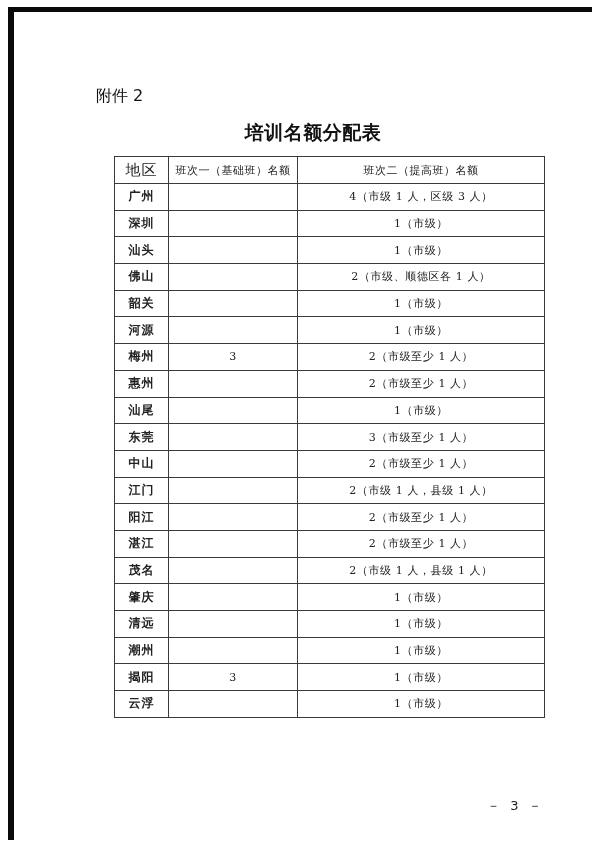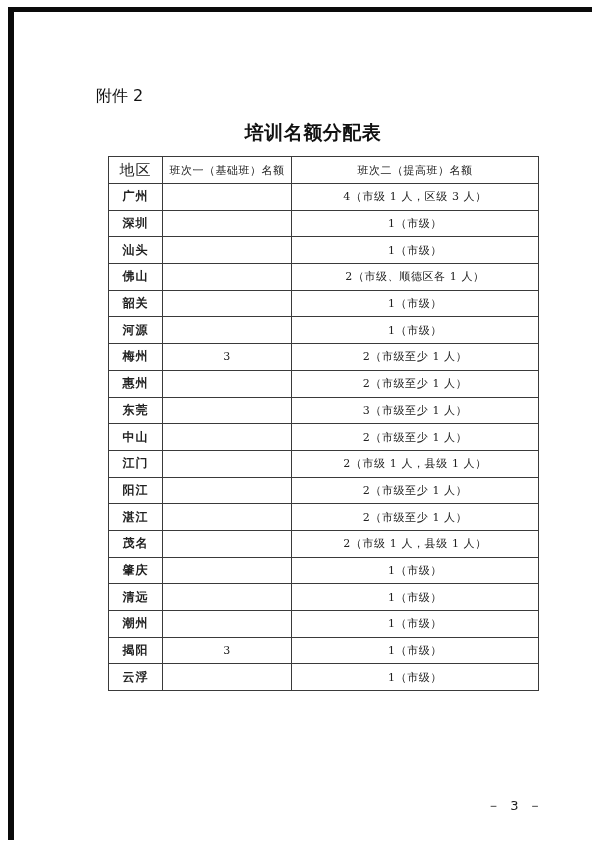--- a/index.html
+++ b/index.html
@@ -49,21 +49,21 @@
       text-align: center;
       font-family: "DejaVu Serif", "Liberation Serif", serif;
       font-weight: bold;
       font-size: 19px;
       line-height: 24px;
       color: #111;
       letter-spacing: 0.5px;
     }
     table.alloc {
       position: absolute;
-      left: 108px;
+      left: 114px;
       top: 156px;
       width: 430px;
       border-collapse: collapse;
       table-layout: fixed;
     }
     table.alloc th, table.alloc td {
       border: 1.5px solid #3a3a3a;
       padding: 0;
       text-align: center;
       vertical-align: middle;
@@ -166,20 +166,25 @@
       <td class="region">梅州</td>
       <td>3</td>
       <td>2（市级至少 1 人）</td>
     </tr>
     <tr>
       <td class="region">惠州</td>
       <td></td>
       <td>2（市级至少 1 人）</td>
     </tr>
     <tr>
+      <td class="region">汕尾</td>
+      <td></td>
+      <td>1（市级）</td>
+    </tr>
+    <tr>
       <td class="region">东莞</td>
       <td></td>
       <td>3（市级至少 1 人）</td>
     </tr>
     <tr>
       <td class="region">中山</td>
       <td></td>
       <td>2（市级至少 1 人）</td>
     </tr>
     <tr>

